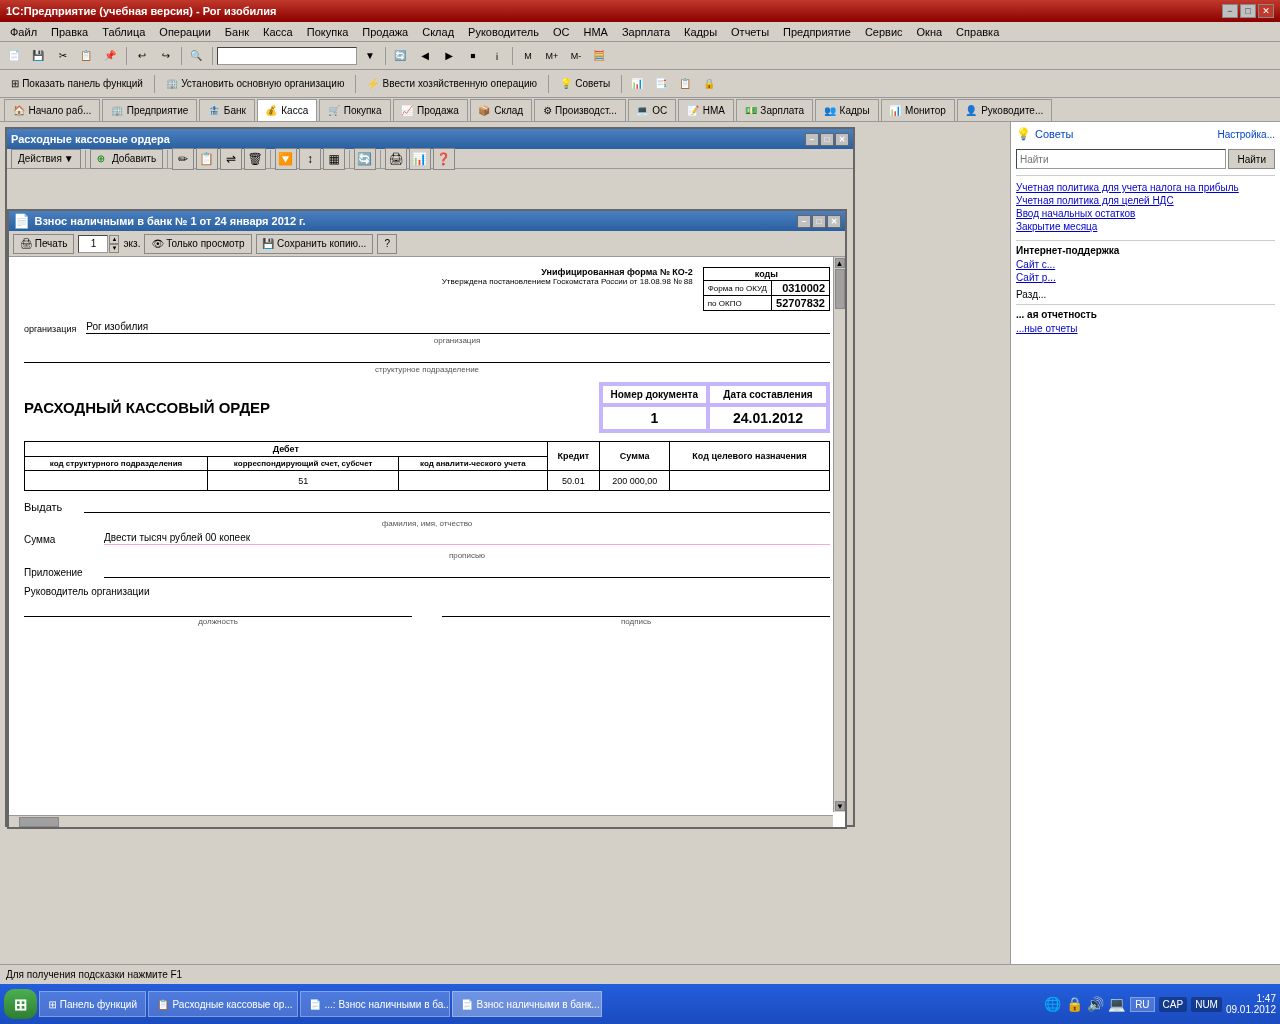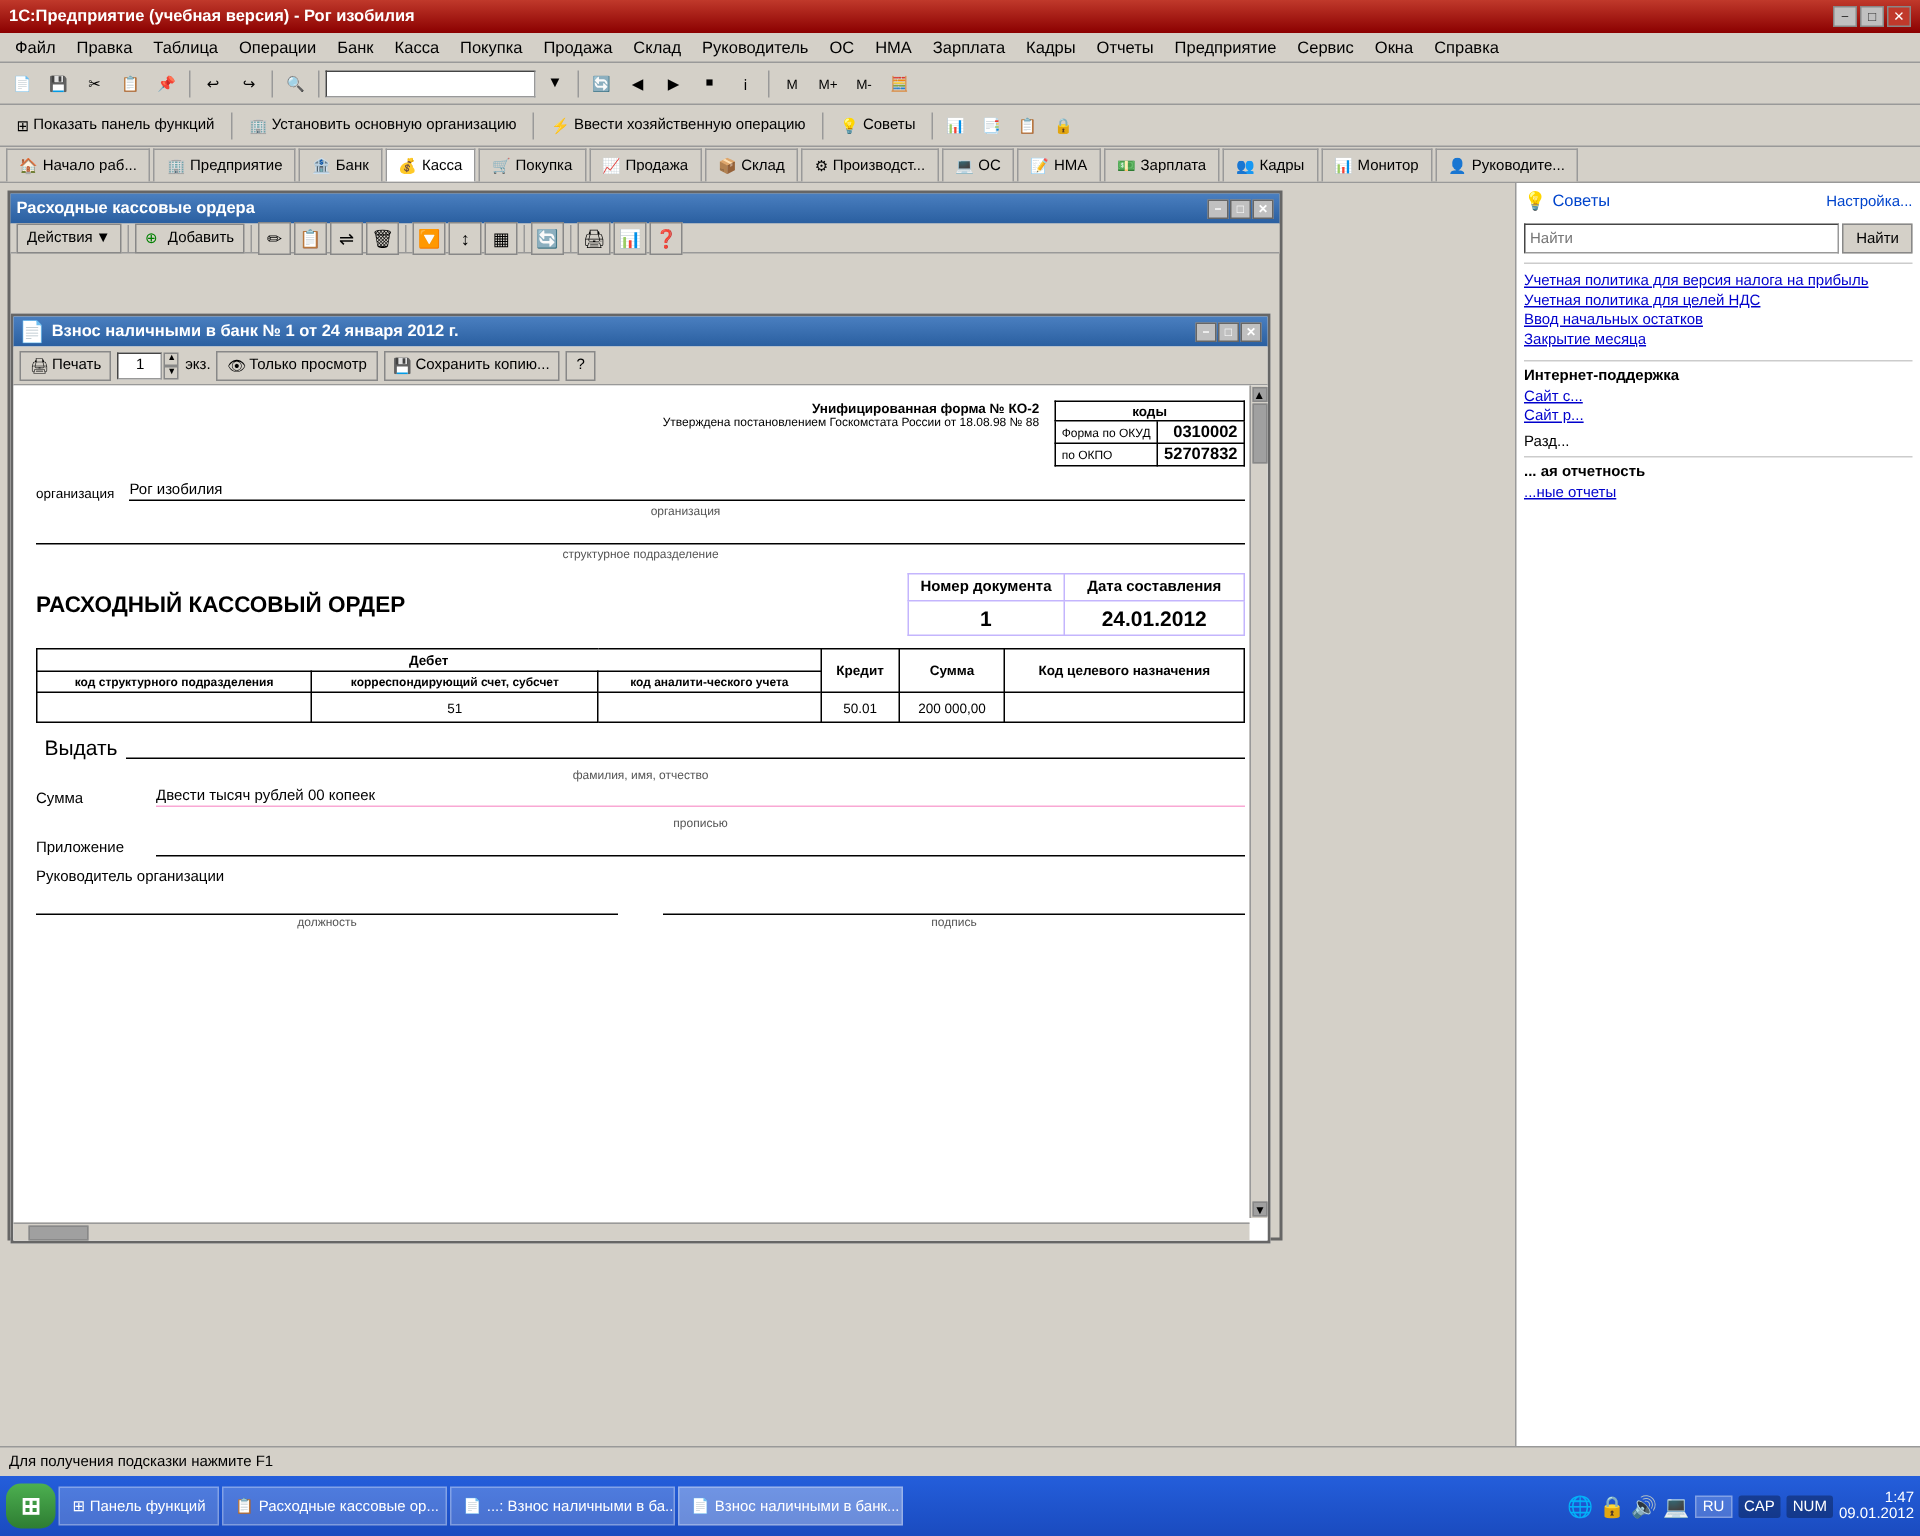--- a/index.html
+++ b/index.html
@@ -39,21 +39,21 @@
     .vzn-titlebar { background: linear-gradient(to bottom, #4a7fc0, #2a5fa0); color: white; height: 20px; display: flex; align-items: center; padding: 0 4px; justify-content: space-between; font-size: 11px; font-weight: bold; }
     .vzn-toolbar { background: #d4d0c8; height: 26px; display: flex; align-items: center; padding: 2px 4px; border-bottom: 1px solid #999; gap: 4px; }
     .vzn-btn { height: 20px; padding: 0 6px; background: #d4d0c8; border: 1px solid #888; font-size: 10px; cursor: pointer; display: flex; align-items: center; gap: 2px; }
 
     
     .doc-content { background: white; padding: 10px 15px; font-size: 10px; height: calc(100% - 46px); overflow-y: auto; }
     .form-codes-table { float: right; border-collapse: collapse; font-size: 9px; margin-bottom: 4px; }
     .form-codes-table td, .form-codes-table th { border: 1px solid #000; padding: 1px 4px; }
     .form-codes-table th { text-align: center; background: white; }
     .doc-num-table { border-collapse: collapse; font-size: 10px; }
-    .doc-num-table td, .doc-num-table th { border: 1px solid #c4b5fd; padding: 3px 8px; text-align: center; }
+    .doc-num-table td, .doc-num-table th { border: 4px solid #c4b5fd; padding: 3px 8px; text-align: center; }
 
     .debet-table { width: 100%; border-collapse: collapse; font-size: 9px; margin: 6px 0; }
     .debet-table td, .debet-table th { border: 1px solid #000; padding: 2px 4px; text-align: center; vertical-align: middle; }
 
     .field-row { margin: 6px 0; display: flex; align-items: flex-end; }
 
     
     .right-panel { position: absolute; right: 0; top: 0; width: 395px; height: 100%; background: white; border-left: 1px solid #999; padding: 5px; overflow-y: auto; }
     .right-panel a { font-size: 10px; color: #0000cc; text-decoration: underline; cursor: pointer; display: block; margin: 2px 0; }
     .search-bar { display: flex; gap: 2px; margin-bottom: 6px; }
@@ -376,21 +376,21 @@
             <td>51</td>
             <td></td>
             <td>50.01</td>
             <td>200 000,00</td>
             <td></td>
           </tr>
         </tbody>
           </table>
 
         <div class="field-row" style="margin-top:8px;">
-          <span style="min-width:60px; font-size:14px;text-align:center;">Выдать</span>
+          <span style="min-width:60px; font-size:11px;">Выдать</span>
           <div style="flex:1; border-bottom:1px solid #000; height:14px;"></div>
         </div>
         <div style="text-align:center; font-size:8px; color:#555; margin-bottom:4px;">
           <span>фамилия, имя, отчество</span>
         </div>
 
 
         <div class="field-row" style="margin-top:4px;">
           <span style="min-width:80px; font-size:10px;">Сумма</span>
           <div style="flex:1; border-bottom:1px solid #f9a8d4; padding-bottom:1px;">
@@ -440,21 +440,21 @@
       <span style="font-size:11px; color:#0044cc; cursor:pointer;">Советы</span>
       <span style="margin-left:auto; font-size:10px; color:#0044cc; cursor:pointer;">Настройка...</span>
     </div>
 
     <div class="search-bar">
       <input type="text" class="search-input" placeholder="Найти" style="">
       <button class="search-btn">Найти</button>
     </div>
 
     <div style="border-top:1px solid #ccc; padding-top:4px; margin-bottom:8px;">
-      <a style="color:#0000cc; font-size:10px; text-decoration:underline; display:block; margin:2px 0; cursor:pointer;">Учетная политика для версия налога на прибыль</a>
+      <a style="color:#0000cc; font-size:10px; text-decoration:underline; display:block; margin:2px 0; cursor:pointer;">Учетная политика для учета налога на прибыль</a>
       <a style="color:#0000cc; font-size:10px; text-decoration:underline; display:block; margin:2px 0; cursor:pointer;">Учетная политика для целей НДС</a>
       <a style="color:#0000cc; font-size:10px; text-decoration:underline; display:block; margin:2px 0; cursor:pointer;">Ввод начальных остатков</a>
       <a style="color:#0000cc; font-size:10px; text-decoration:underline; display:block; margin:2px 0; cursor:pointer;">Закрытие месяца</a>
     </div>
 
     <div style="border-top:1px solid #ccc; padding-top:4px; margin-bottom:4px;">
       <div style="font-size:10px; font-weight:bold; margin-bottom:3px;">Интернет-поддержка</div>
       <a style="color:#0000cc; font-size:10px; text-decoration:underline; display:block; margin:2px 0; cursor:pointer;">Сайт с...</a>
       <a style="color:#0000cc; font-size:10px; text-decoration:underline; display:block; margin:2px 0; cursor:pointer;">Сайт р...</a>
       <div style="font-size:10px; margin-top:6px;">Разд...</div>

